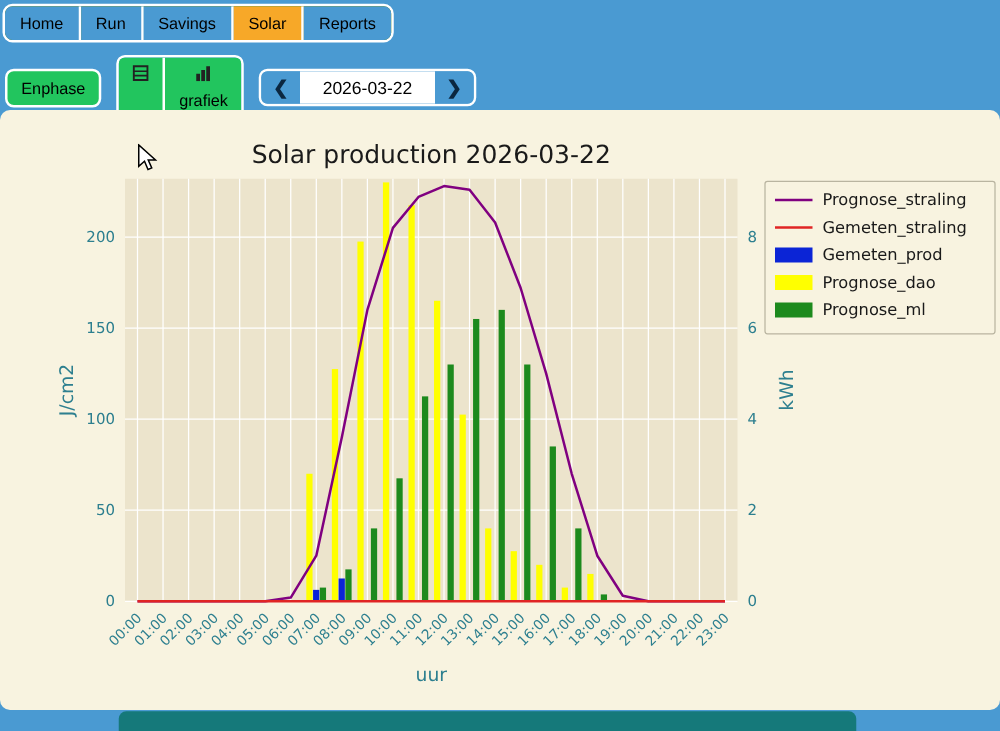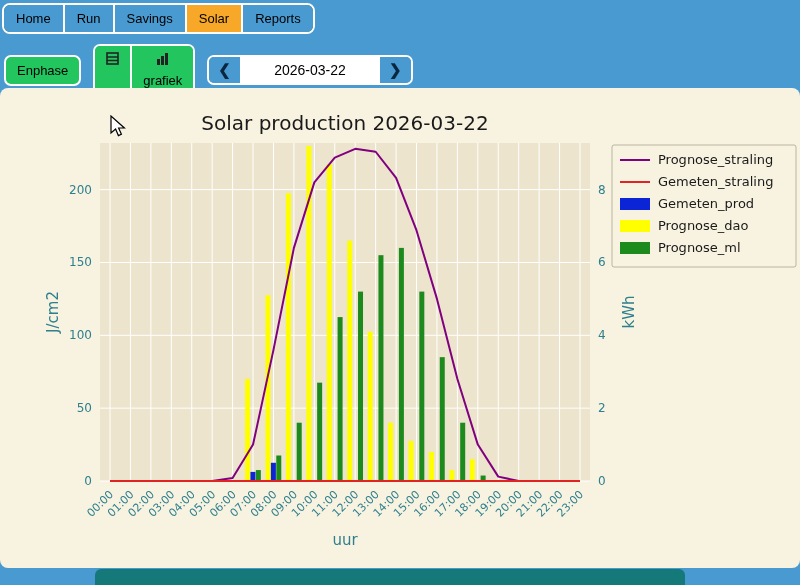--- a/index.html
+++ b/index.html
@@ -32,21 +32,21 @@
     display:inline-flex;border:2px solid #fff;border-radius:7px;
     overflow:hidden;align-items:stretch;background:#4a9ad2;
   }
   .group .btn-orange{border:0;border-right:2px solid #fff;border-radius:0;flex-direction:column;}
   .group .btn-orange:last-child{border-right:0;}
   .arrow-btn{
     background:#4a9ad2;border:0;padding:4px 9px;font-size:15px;color:#0b2740;
     cursor:pointer;font-weight:bold;
   }
   .date-box{
-    background:#fff;border:0;padding:5px 24px;font-size:14px;width:92px;
+    background:#fff;border:0;padding:5px 8px;font-size:14px;width:92px;
     text-align:center;color:#000;font-family:"Liberation Sans",sans-serif;
   }
   
   .panel{
     position:absolute;top:88px;left:0;width:800px;height:480px;
     background:#f8f3e0;border-radius:8px;
   }
   .panel svg text{font-family:"DejaVu Sans",sans-serif;}
   
   .cursor{position:absolute;left:110px;top:27px;pointer-events:none;}

